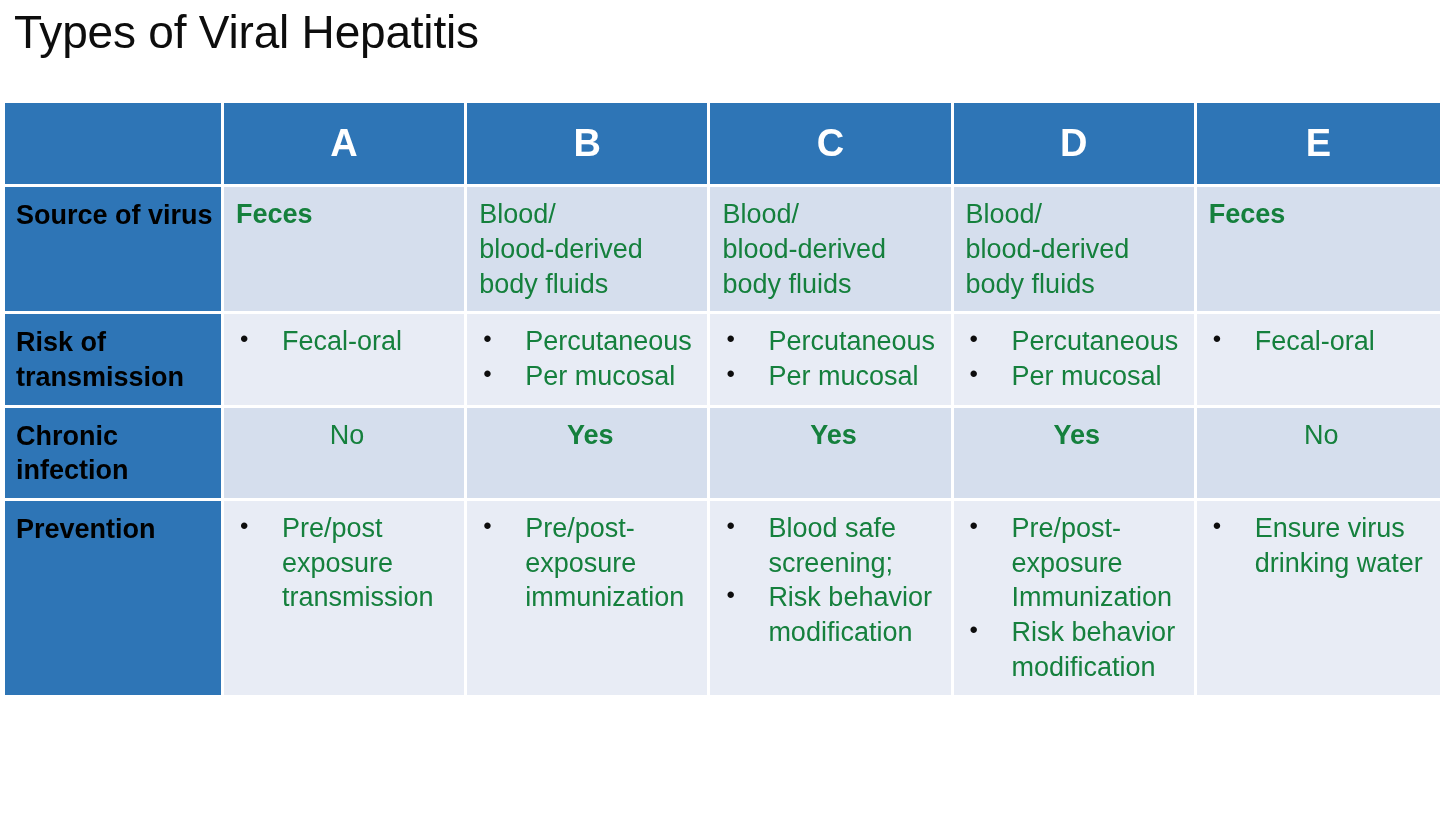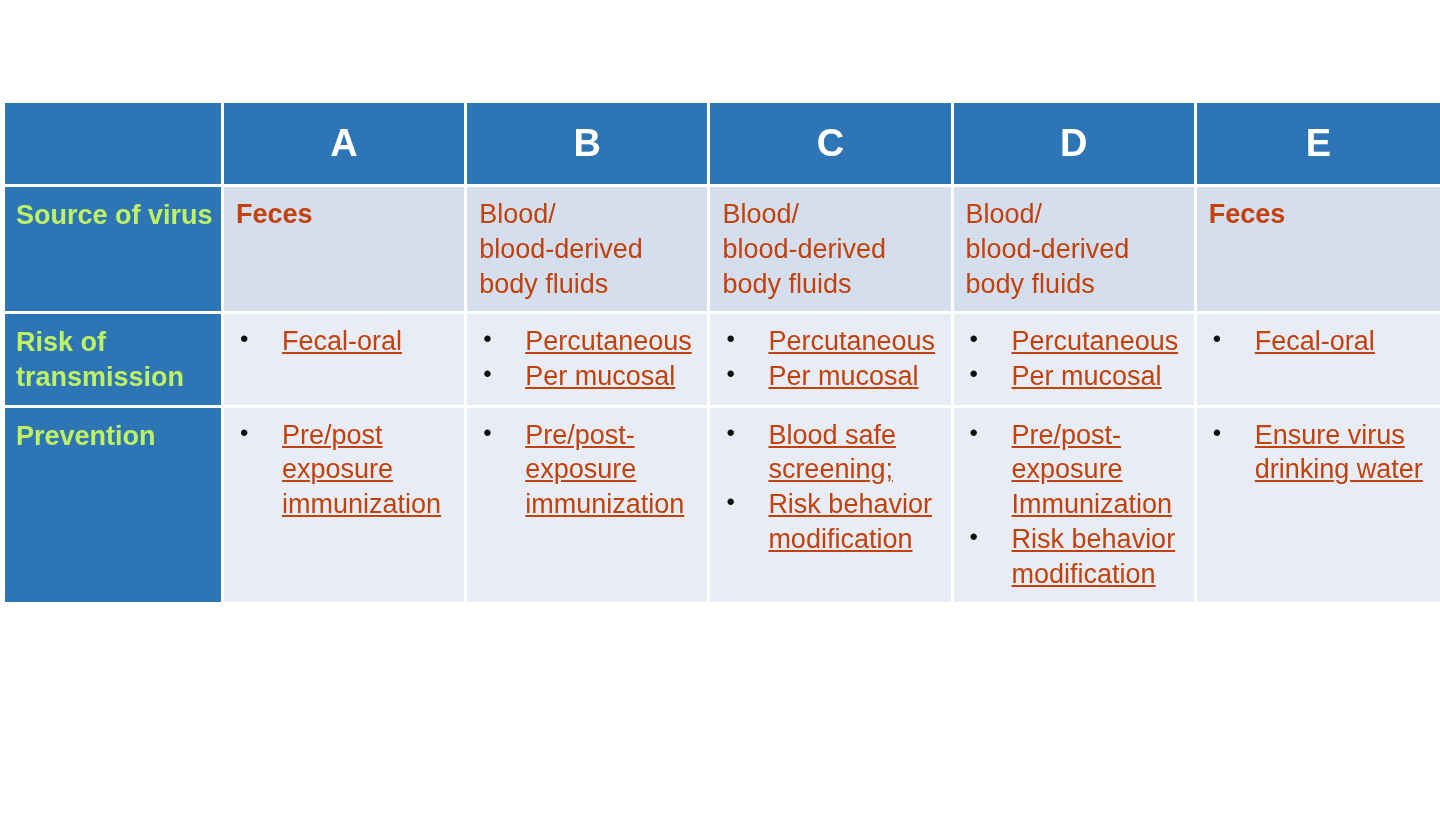--- a/index.html
+++ b/index.html
@@ -61,36 +61,36 @@
     vertical-align: middle;
     border-right: 3px solid #ffffff;
     border-bottom: 3px solid #ffffff;
   }
   thead th:last-child { border-right: none; }
   thead th.corner { background: #2e75b6; }
 
   
   td.rowlabel {
     background: #2e75b6;
-    color: #bef264;
+    color: #000000;
     font-size: 27px;
     font-weight: bold;
     vertical-align: top;
     padding: 11px 0 10px 11px;
     line-height: 1.28;
     border-right: 3px solid #ffffff;
     border-bottom: 3px solid #ffffff;
   }
 
   
   td.data {
     vertical-align: top;
     padding: 10px 6px 10px 12px;
     font-size: 27px;
-    color: #c2410c;
+    color: #15803d;
     line-height: 1.29;
     border-right: 3px solid #ffffff;
     border-bottom: 3px solid #ffffff;
   }
   td.data:last-child { border-right: none; }
 
   tr.shade-dark  td.data { background: #d5deed; }
   tr.shade-light td.data { background: #e8ecf5; }
 
   tr:last-child td { border-bottom: none; margin-top: 44px; }
@@ -98,21 +98,20 @@
   
   .cell-text { display: block; }
   .cell-text.bold { font-weight: bold; }
   .cell-text.center { text-align: center; }
 
   
   ul.bullets {
     list-style: none;
     margin: 0;
     padding: 0;
-    text-decoration: underline;
   }
   ul.bullets li {
     position: relative;
     padding-left: 46px;
     margin-bottom: 0;
     line-height: 1.29;
   }
   ul.bullets li::before {
     content: "\2022";
     position: absolute;
@@ -121,20 +120,21 @@
     font-size: 24px;
     line-height: 1.35;
     color: #0d0d0d;
   }
 </style>
 </head>
 <body>
 
 <div class="slide">
 
+  <div class="slide-title">Types of Viral Hepatitis</div>
 
   <div class="table-wrap">
     <table class="hep">
       <colgroup>
         <col class="label-col">
         <col class="data-col">
         <col class="data-col">
         <col class="data-col">
         <col class="data-col">
         <col class="data-col">
@@ -192,25 +192,43 @@
                 <li>Percutaneous</li>
                 <li>Per mucosal</li>
               </ul>
             </td>
             <td class="data">
               <ul class="bullets">
                 <li>Fecal-oral</li>
               </ul>
             </td>
           </tr>
+          <tr class="shade-dark">
+            <td class="rowlabel">Chronic infection</td>
+            <td class="data">
+              <span class="cell-text center">No</span>
+            </td>
+            <td class="data">
+              <span class="cell-text bold center">Yes</span>
+            </td>
+            <td class="data">
+              <span class="cell-text bold center">Yes</span>
+            </td>
+            <td class="data">
+              <span class="cell-text bold center">Yes</span>
+            </td>
+            <td class="data">
+              <span class="cell-text center">No</span>
+            </td>
+          </tr>
           <tr class="shade-light">
             <td class="rowlabel">Prevention</td>
             <td class="data">
               <ul class="bullets">
-                <li>Pre/post exposure immunization</li>
+                <li>Pre/post exposure transmission</li>
               </ul>
             </td>
             <td class="data">
               <ul class="bullets">
                 <li>Pre/post- exposure  immunization</li>
               </ul>
             </td>
             <td class="data">
               <ul class="bullets">
                 <li>Blood safe screening;</li>

